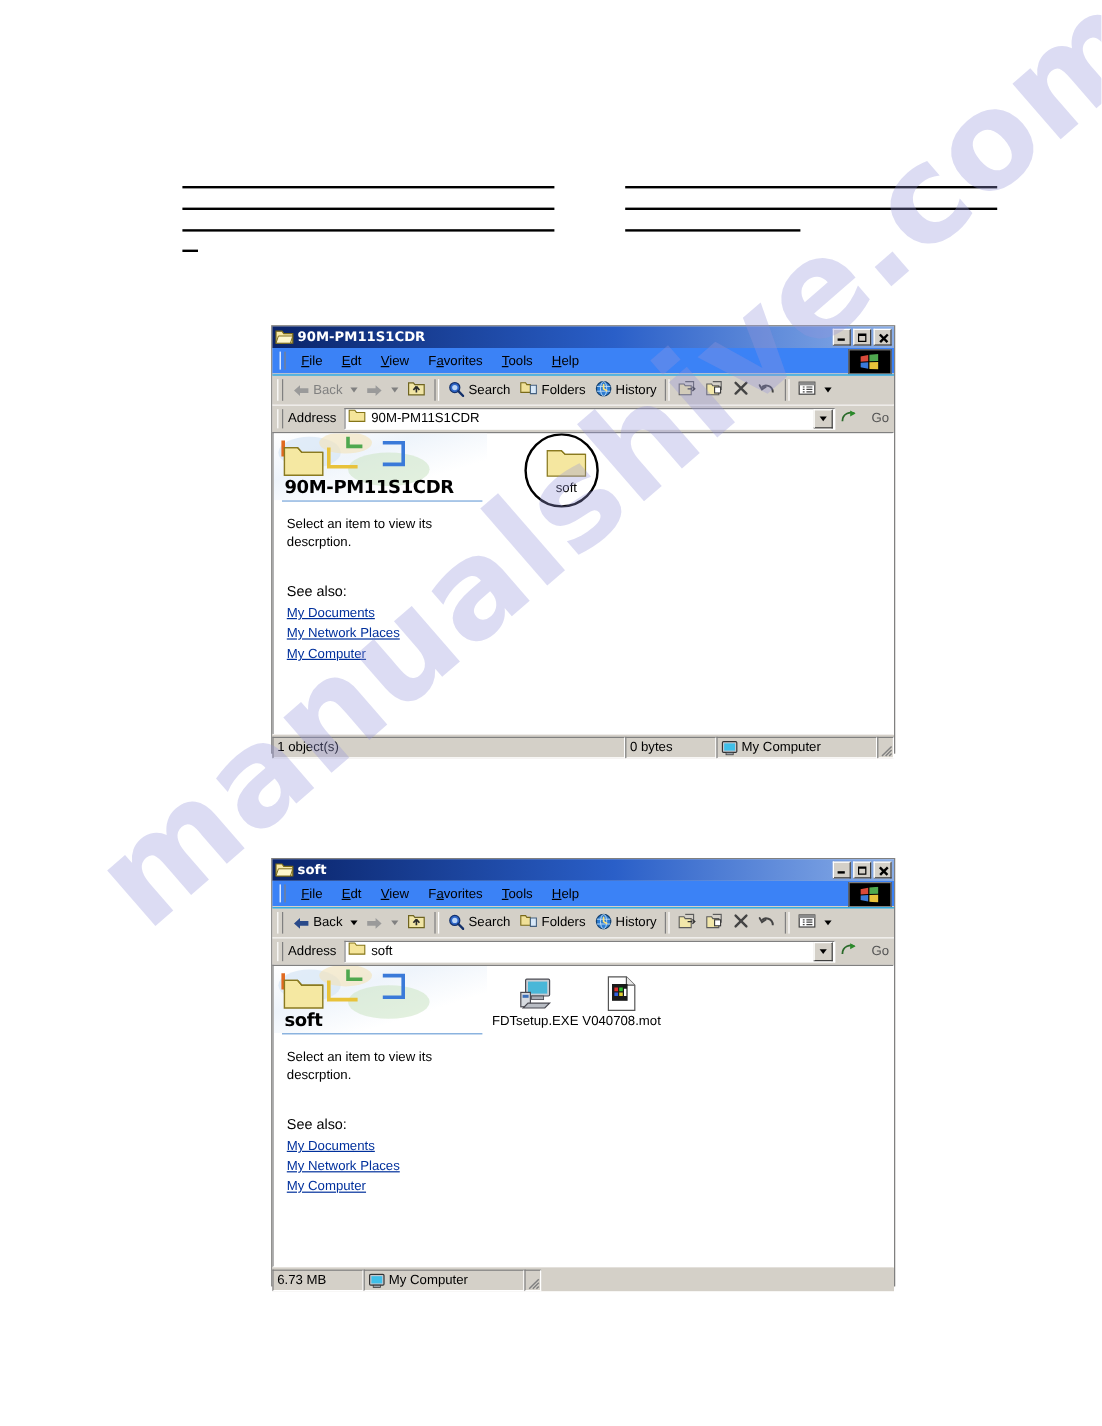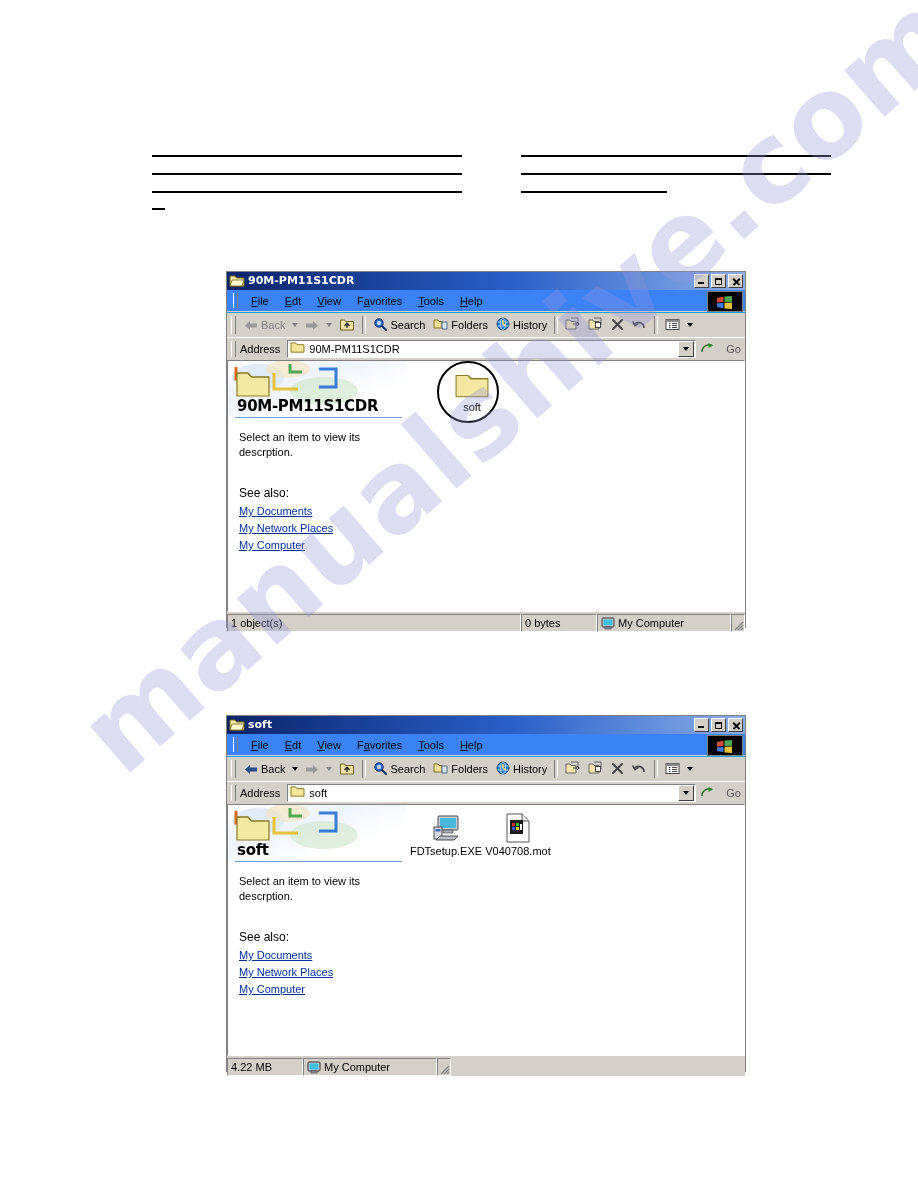--- a/index.html
+++ b/index.html
@@ -657,21 +657,21 @@
                 <path d="M7 14 l3 0 l0 3 l-3 0 Z" fill="#3060e0"></path>
                 <path d="M11 14 l3 0 l0 3 l-3 0 Z" fill="#e0d030"></path>
                 <path d="M15 11 l2 0 l0 6 l-2 0 Z" fill="#ffffff"></path>
               </svg>
             </div>
             <div class="fi-label">V040708.mot</div>
           </div>
         </div>
       </div>
       <div class="statusbar">
-        <span class="sb-cell" style="width:76px">4.22 MB</span>
+        <span class="sb-cell" style="width:76px">6.73 MB</span>
         <span class="sb-cell" style="width:134px">
           <span style="display:inline-flex;align-items:center;margin-right:3px">
             <svg width="14" height="13" viewBox="0 0 14 13">
               <rect x="1" y="1" width="12" height="9" rx="1" fill="#c4c8cf" stroke="#333" stroke-width="1"></rect>
               <rect x="2.5" y="2.5" width="9" height="6" fill="#3fbfe8"></rect>
               <rect x="4" y="10" width="6" height="2" fill="#9aa0a8" stroke="#333" stroke-width="0.6"></rect>
             </svg>
           </span>
           <span>My Computer</span>
         </span>

